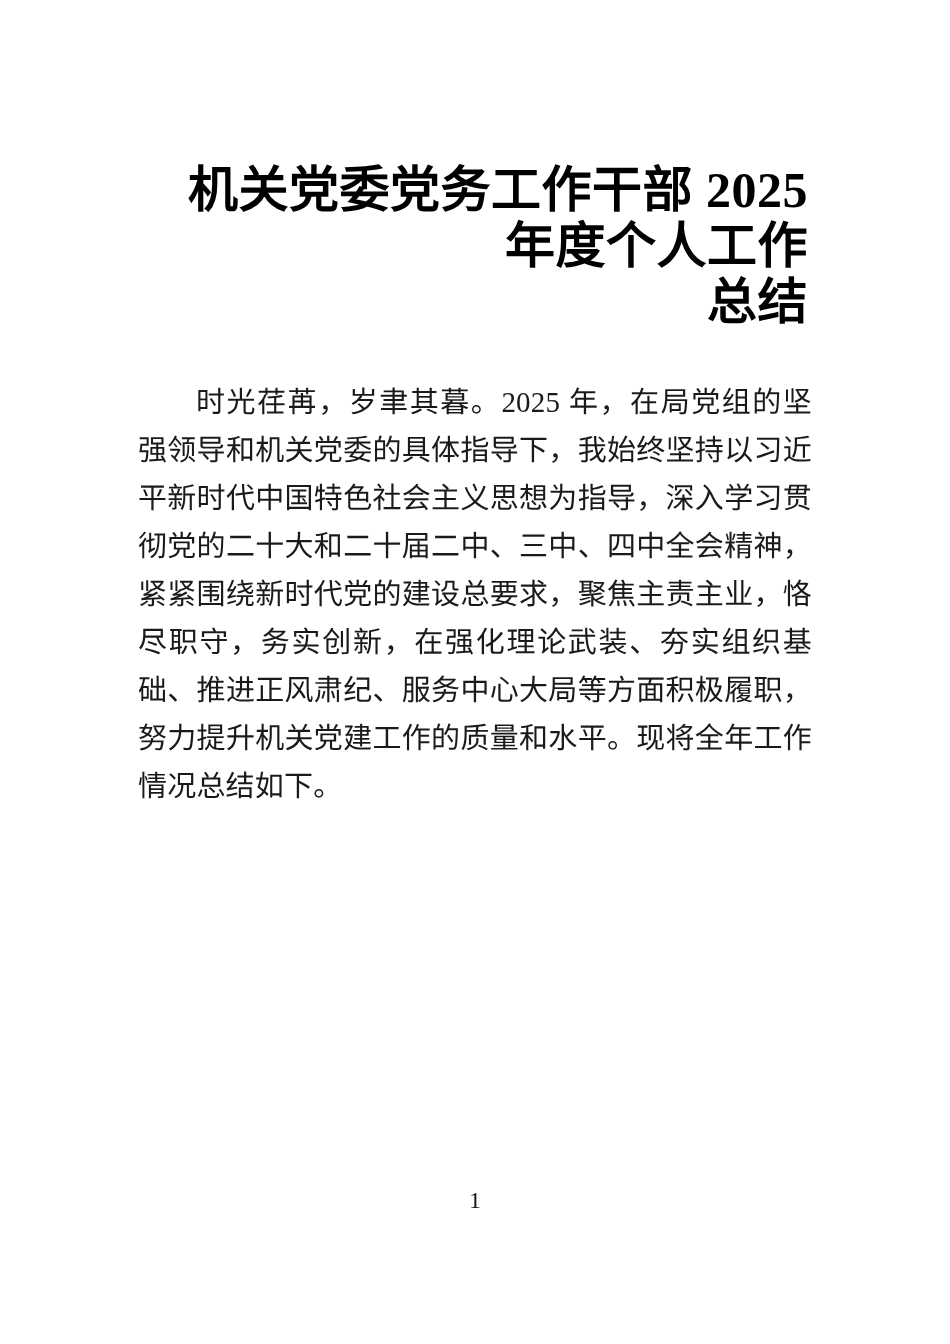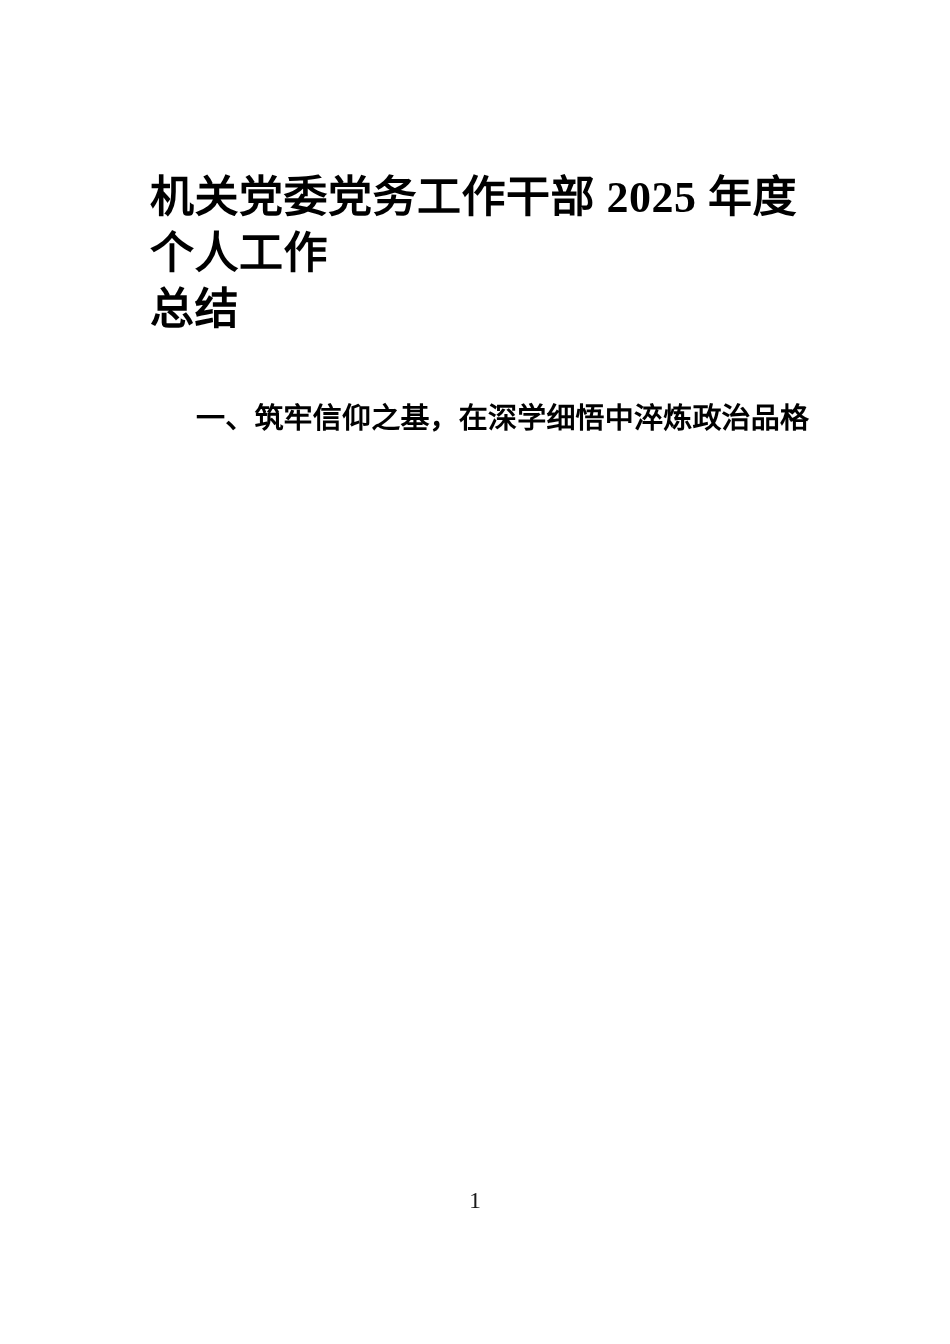--- a/index.html
+++ b/index.html
@@ -28,27 +28,27 @@
   
   .content {
     position: absolute;
     left: 138px;
     top: 0;
     width: 674px;
   }
 
   
   .doc-title {
-    margin: 12px;
+    margin: 4px;
     padding-top: 158px;
     font-family: "Liberation Serif", "DejaVu Serif", serif;
     font-weight: bold;
-    font-size: 44px;
+    font-size: 50px;
     line-height: 56px;
-    text-align: left;
+    text-align: right;
     letter-spacing: 0.5px;
     color: #000000;
   }
 
   
   .title-gap {
     height: 44px;
   }
 
   
@@ -98,22 +98,22 @@
   <div class="content">
 
     <h1 class="doc-title">
       <span>机关党委党务工作干部 2025 年度个人工作</span>
       <br>
       <span>总结</span>
     </h1>
 
     <div class="title-gap"></div>
 
+    <p class="para">时光荏苒，岁聿其暮。2025 年，在局党组的坚强领导和机关党委的具体指导下，我始终坚持以习近平新时代中国特色社会主义思想为指导，深入学习贯彻党的二十大和二十届二中、三中、四中全会精神，紧紧围绕新时代党的建设总要求，聚焦主责主业，恪尽职守，务实创新，在强化理论武装、夯实组织基础、推进正风肃纪、服务中心大局等方面积极履职，努力提升机关党建工作的质量和水平。现将全年工作情况总结如下。</p>
 
-    <p class="heading-1">一、筑牢信仰之基，在深学细悟中淬炼政治品格</p>
 
 
 
   </div>
 
   <div class="page-number">1</div>
 
 </div>
 
 </body></html>

